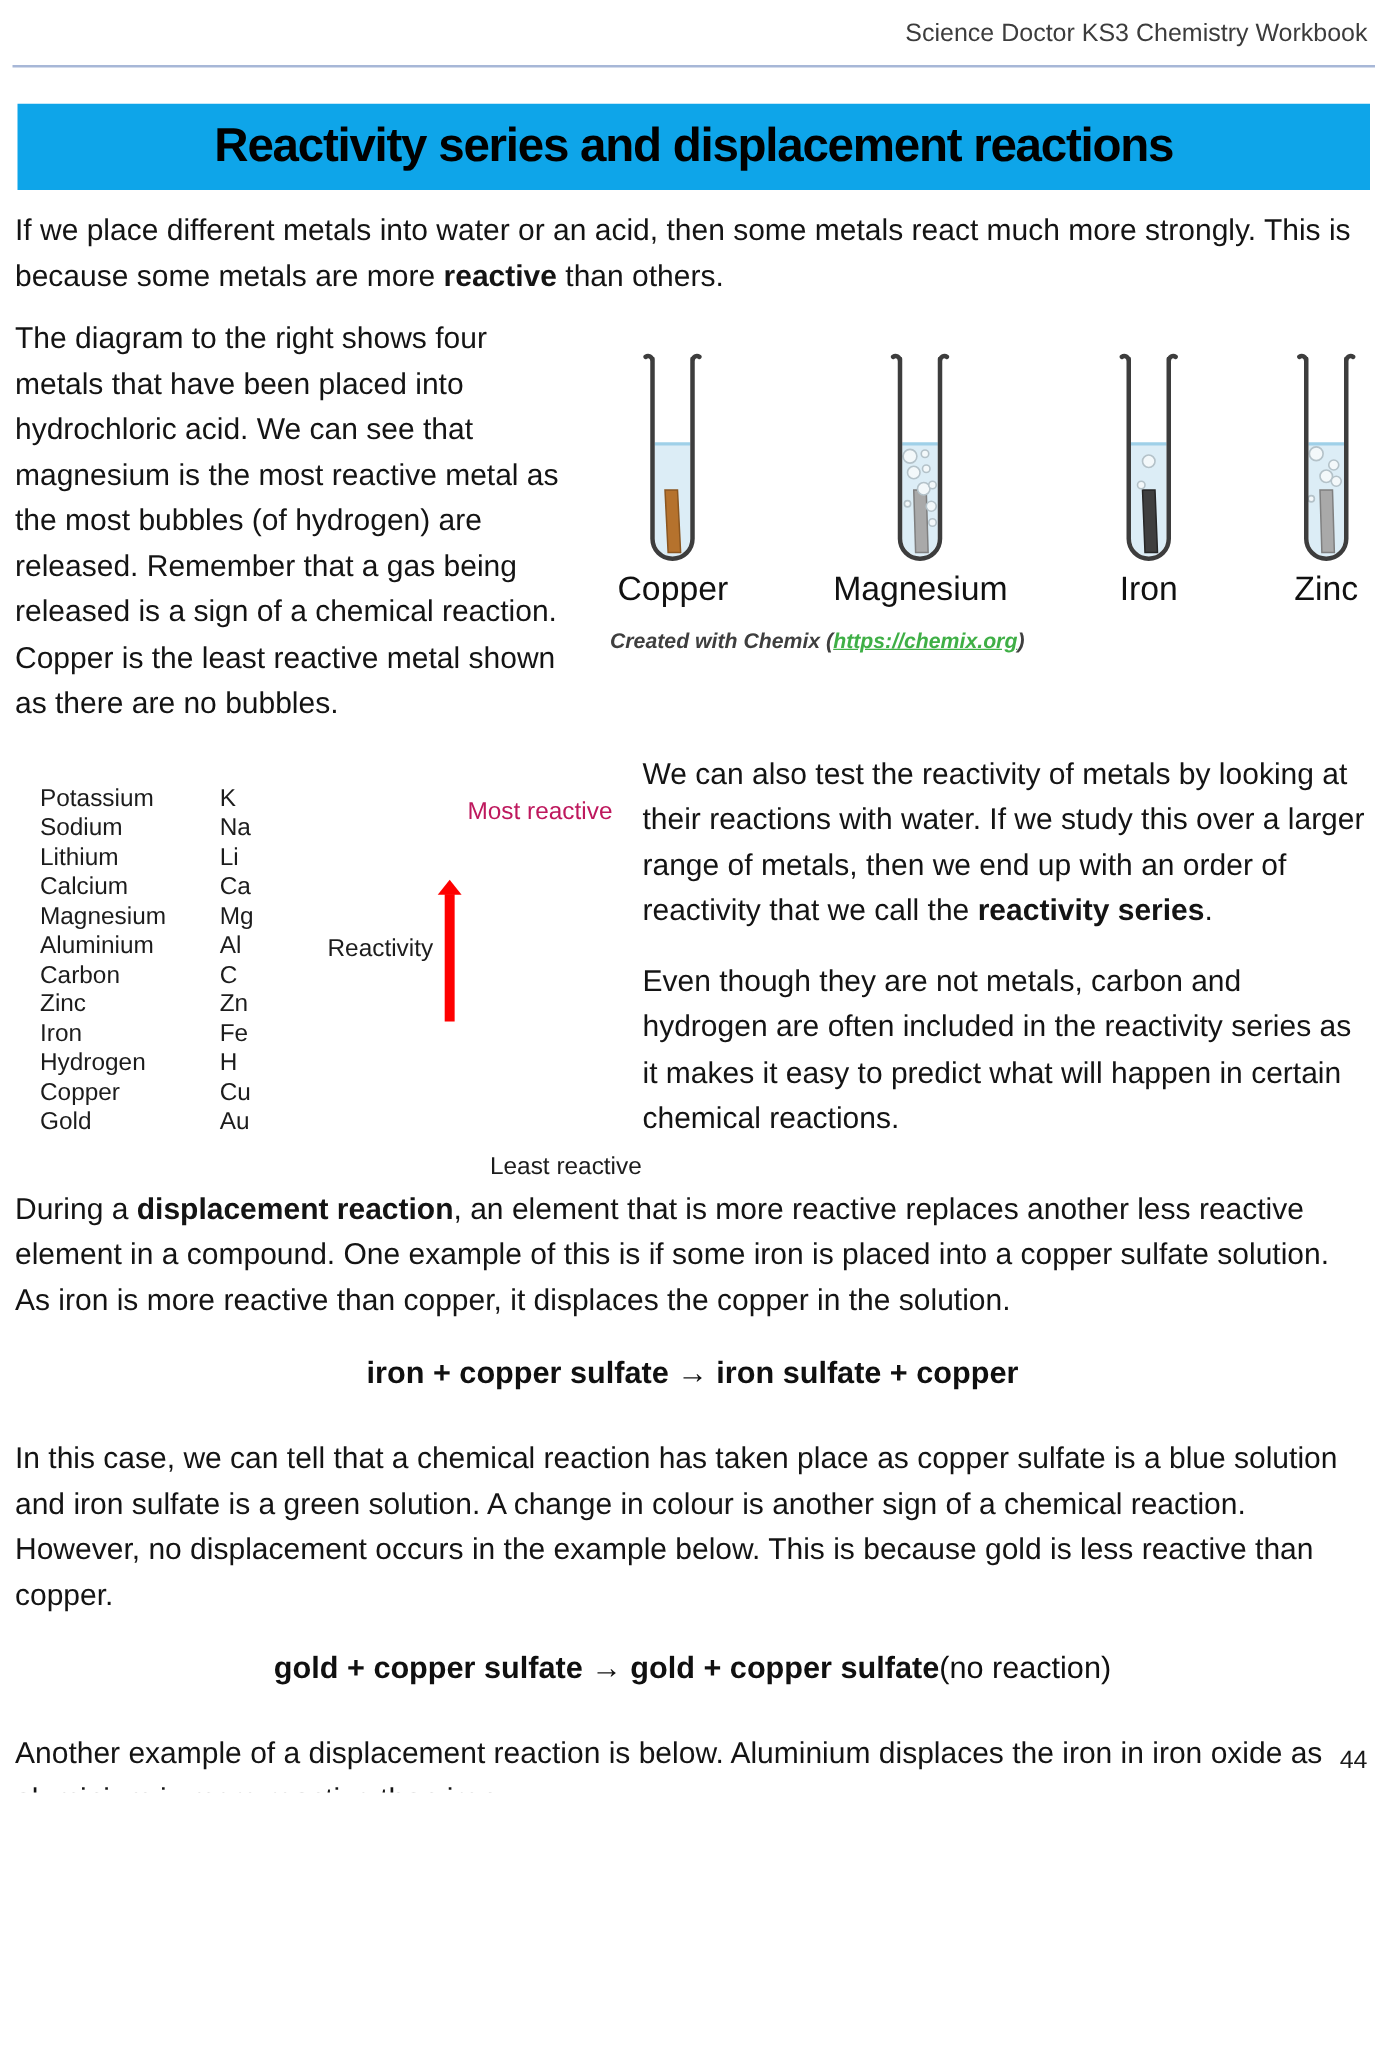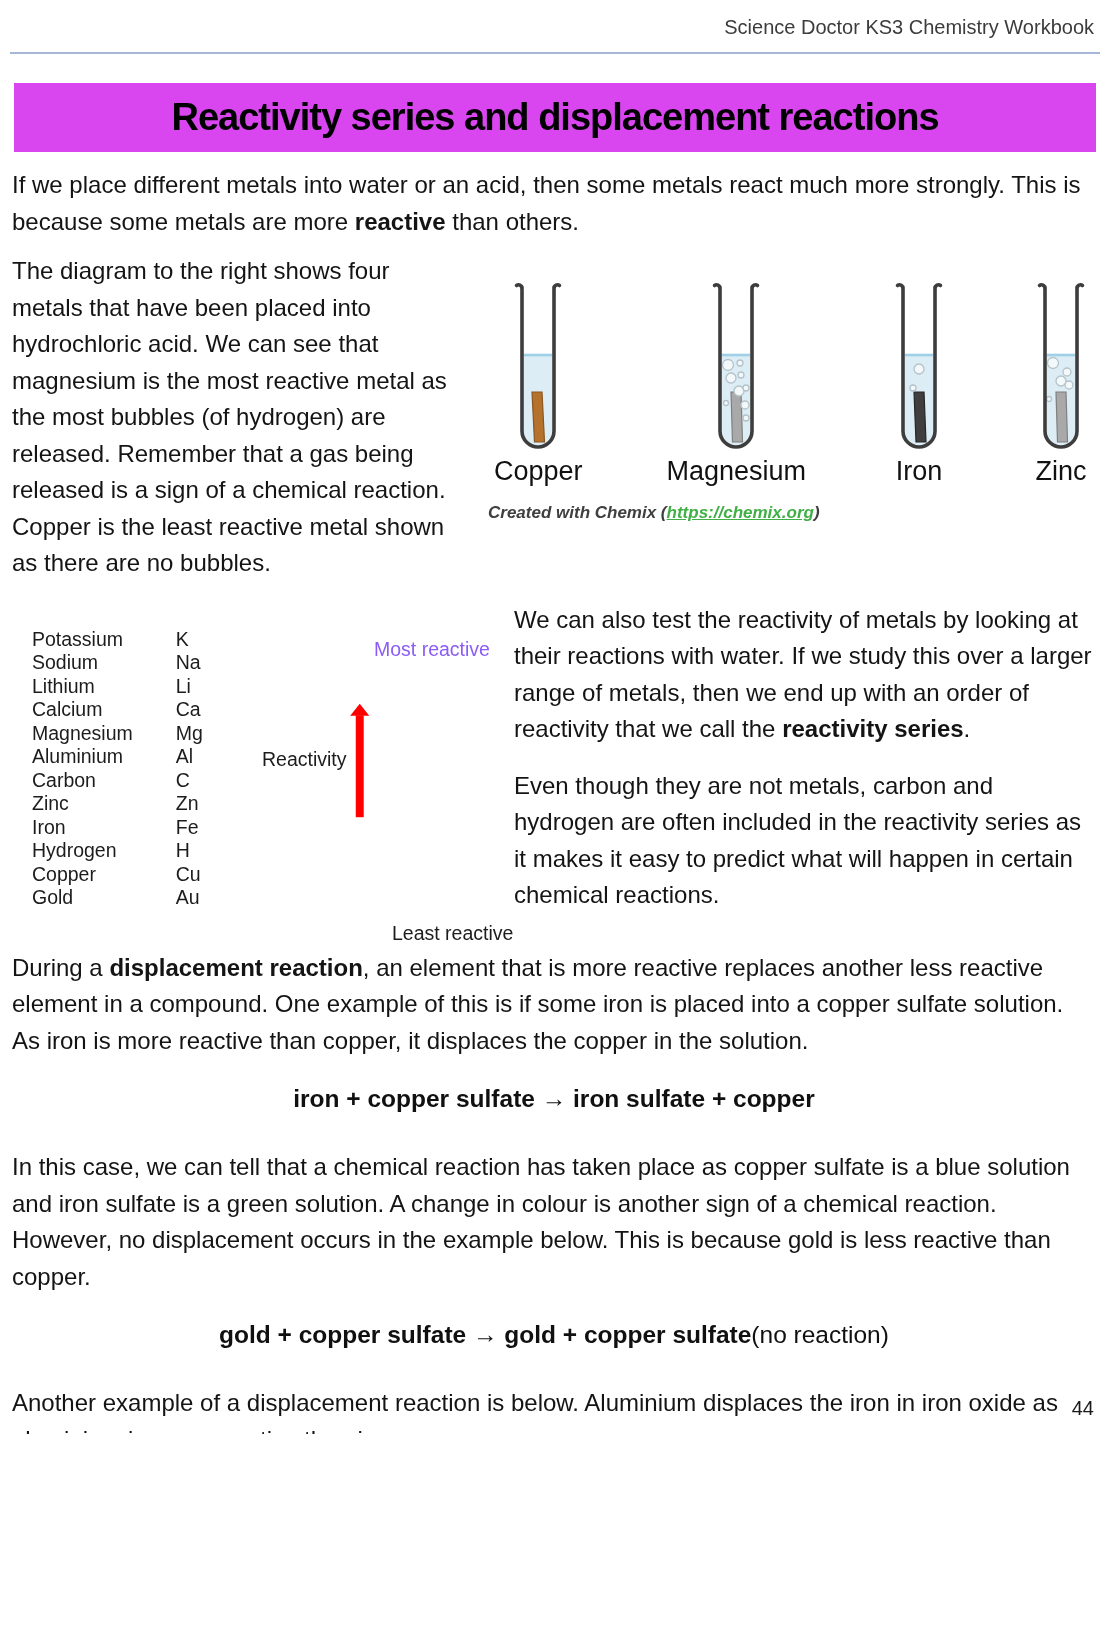--- a/index.html
+++ b/index.html
@@ -12,21 +12,21 @@
   }
   .page { position: relative; width: 1110px; height: 1434px; overflow: hidden; }
 
   
   .header { padding: 16px 16px 0 0; text-align: right; font-size: 20px; color: #3c3c3c; }
   .header-rule { margin: 13px 10px 0 10px; border-top: 2px solid #a7b7d7; }
 
   
   .banner {
     margin: 29px 14px 0 14px; height: 69px;
-    background: #d946ef;
+    background: #0ea5e9;
     display: flex; align-items: center; justify-content: center;
   }
   .banner span {
     font-weight: 700; font-size: 38px; color: #000;
     letter-spacing: -1px;
     font-stretch: condensed;
   }
 
   
   .body { font-size: 24px; line-height: 36.5px; margin: 0; color: #141414; }
@@ -50,21 +50,21 @@
   .row2 { margin-top: 18px; }
   .rs-block { width: 470px; flex: 0 0 470px; display: flex; }
   .rs-list { margin-top: 28px; padding-left: 20px; width: 250px; flex: 0 0 250px; }
   .rs-row { display: flex; height: 23.5px; align-items: flex-start; font-size: 19.5px; color: #1c1c1c; }
   .rs-name { width: 150px; }
   .rs-symbol { width: 90px; }
   .rs-arrow-col { width: 110px; flex: 0 0 110px; display: flex; flex-direction: row; align-items: center; }
   .rs-heading { font-size: 19.5px; color: #1c1c1c; margin-top: 6px; }
   .rs-arrow-col svg { margin-top: 8px; }
   .rs-labels { position: relative; flex: 1; }
-  .rs-most { position: absolute; top: 38px; left: 2px; font-size: 19.5px; color: #8b5cf6; white-space: nowrap; }
+  .rs-most { position: absolute; top: 38px; left: 2px; font-size: 19.5px; color: #be185d; white-space: nowrap; }
   .rs-least { position: absolute; top: 322px; left: 20px; font-size: 19.5px; color: #1c1c1c; white-space: nowrap; }
   .col-right-text { flex: 1; padding-left: 32px; padding-top: 2px; }
   .col-right-text p + p { margin-top: 20px; }
 
   
   .para-wide { margin: 36px 14px 0 12px; }
   .equation {
     margin: 26px 14px 0 12px; text-align: center;
     font-size: 24.5px; font-weight: 700; color: #101010;
   }

